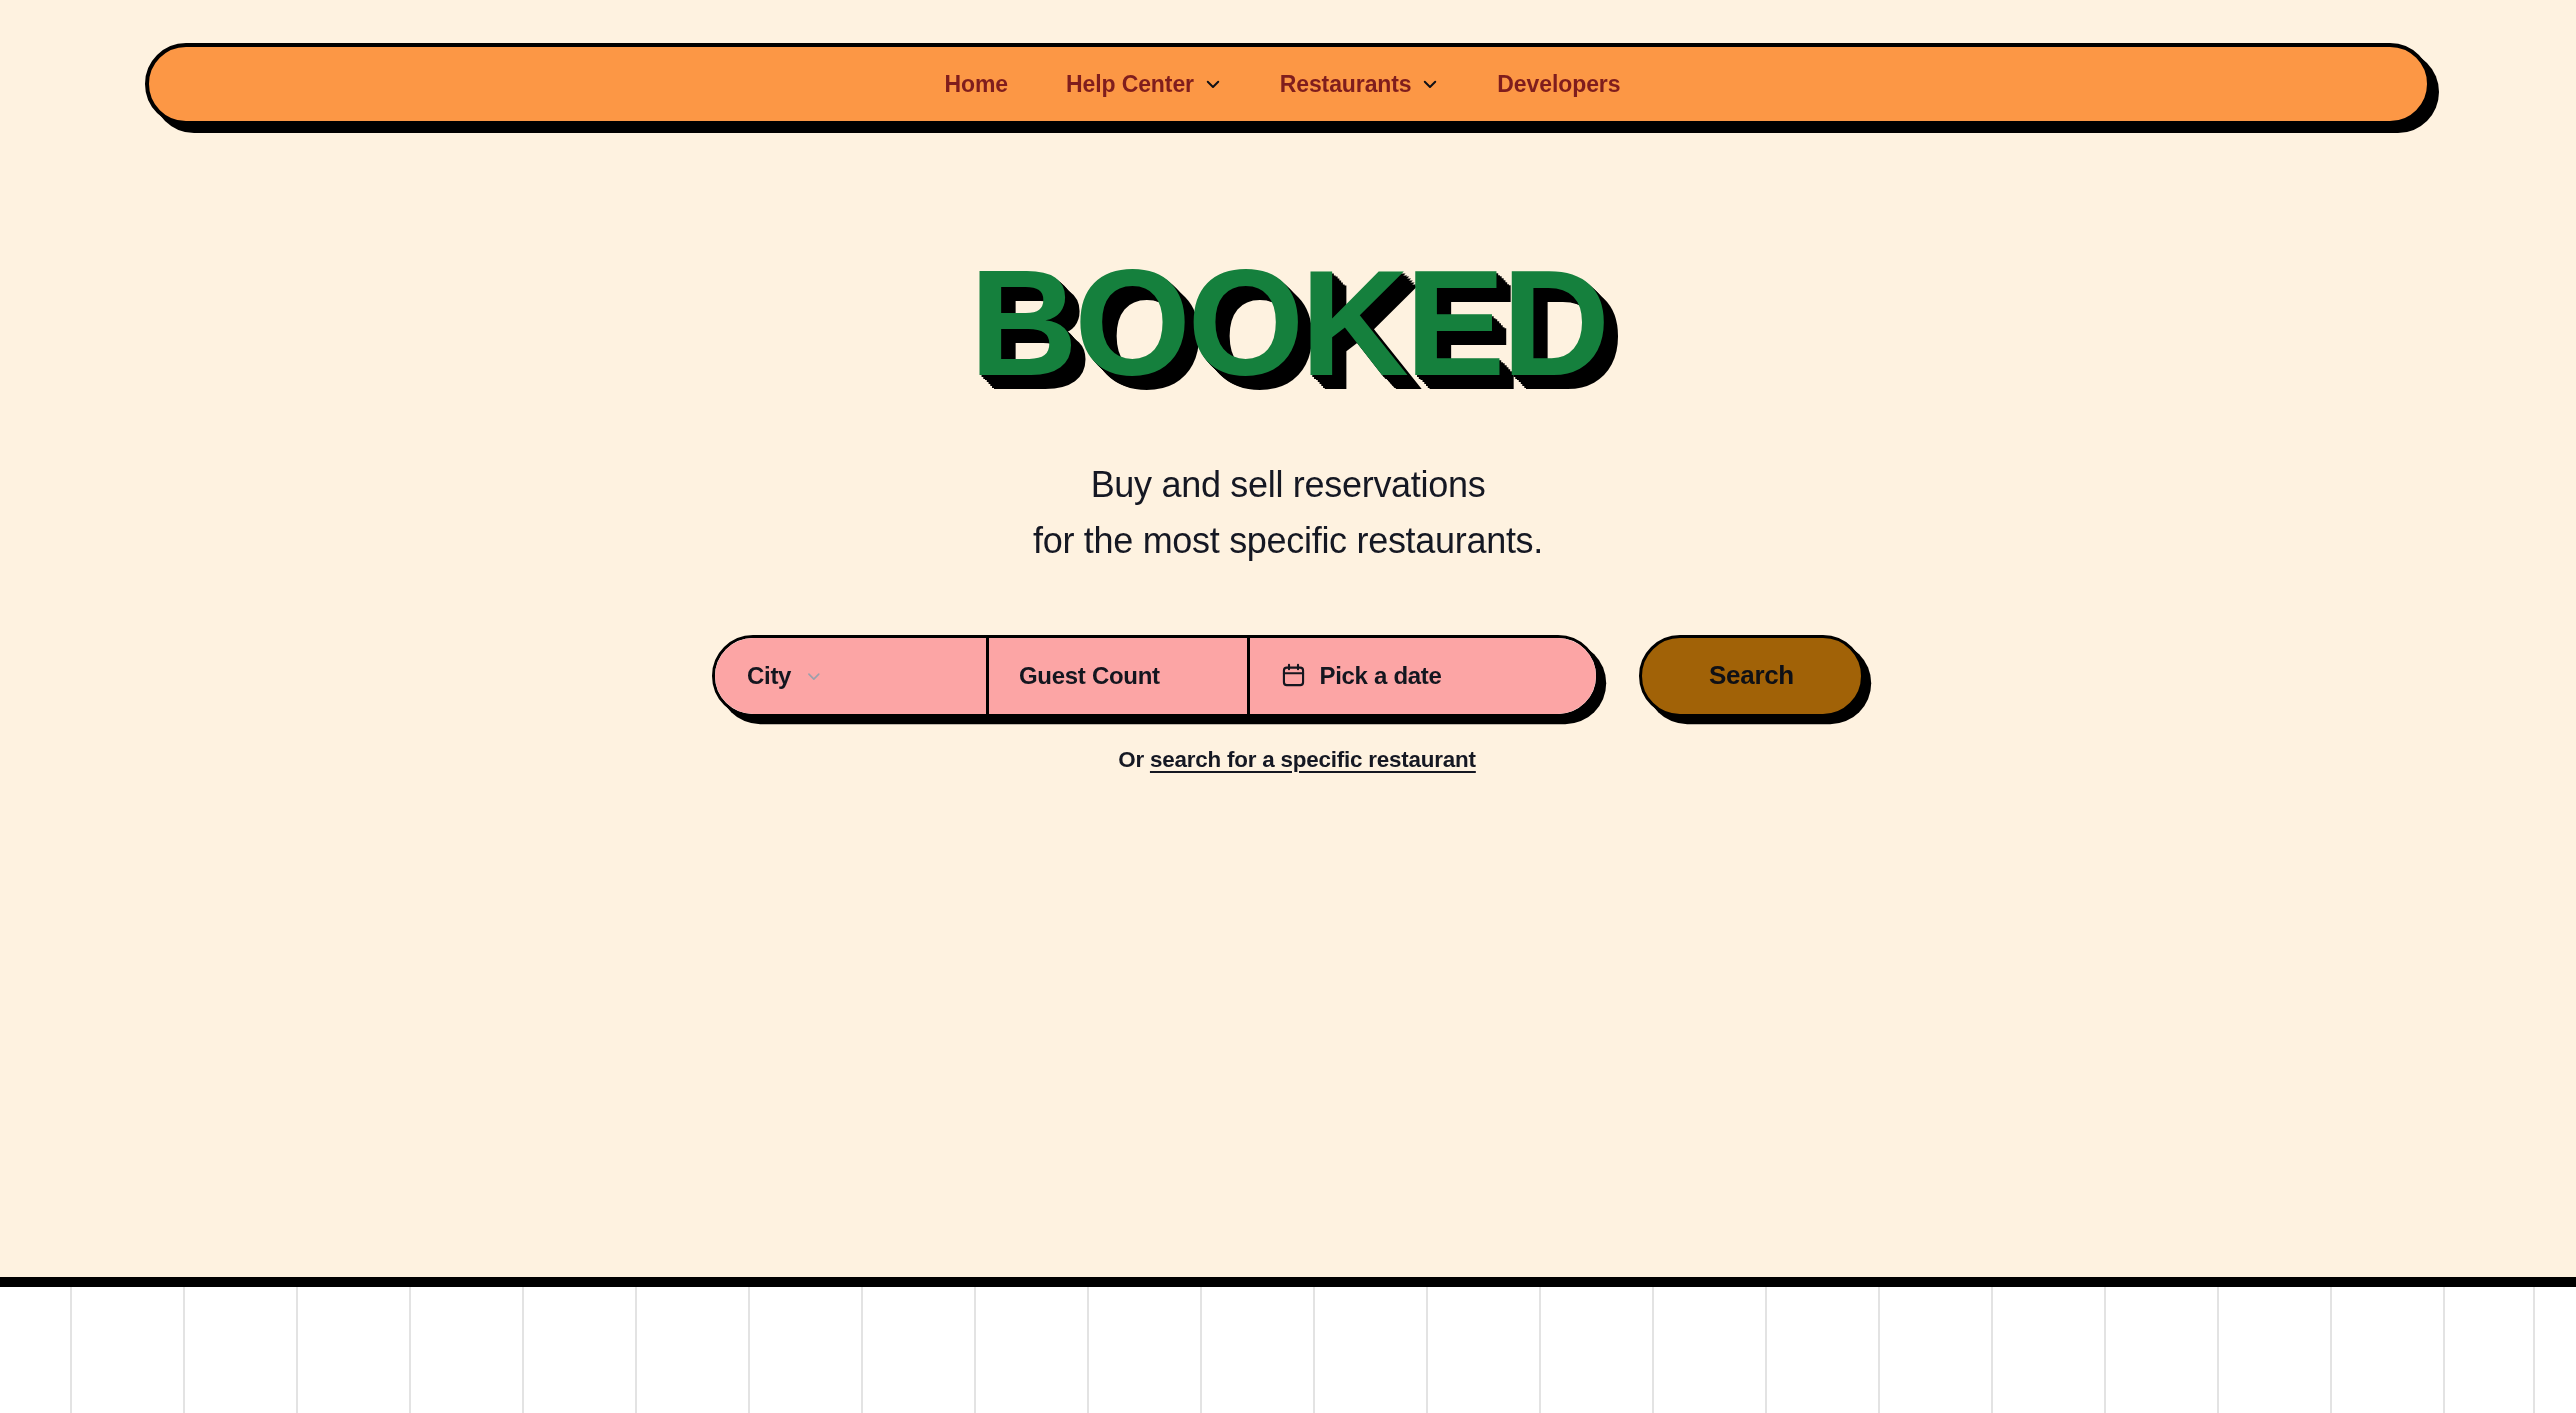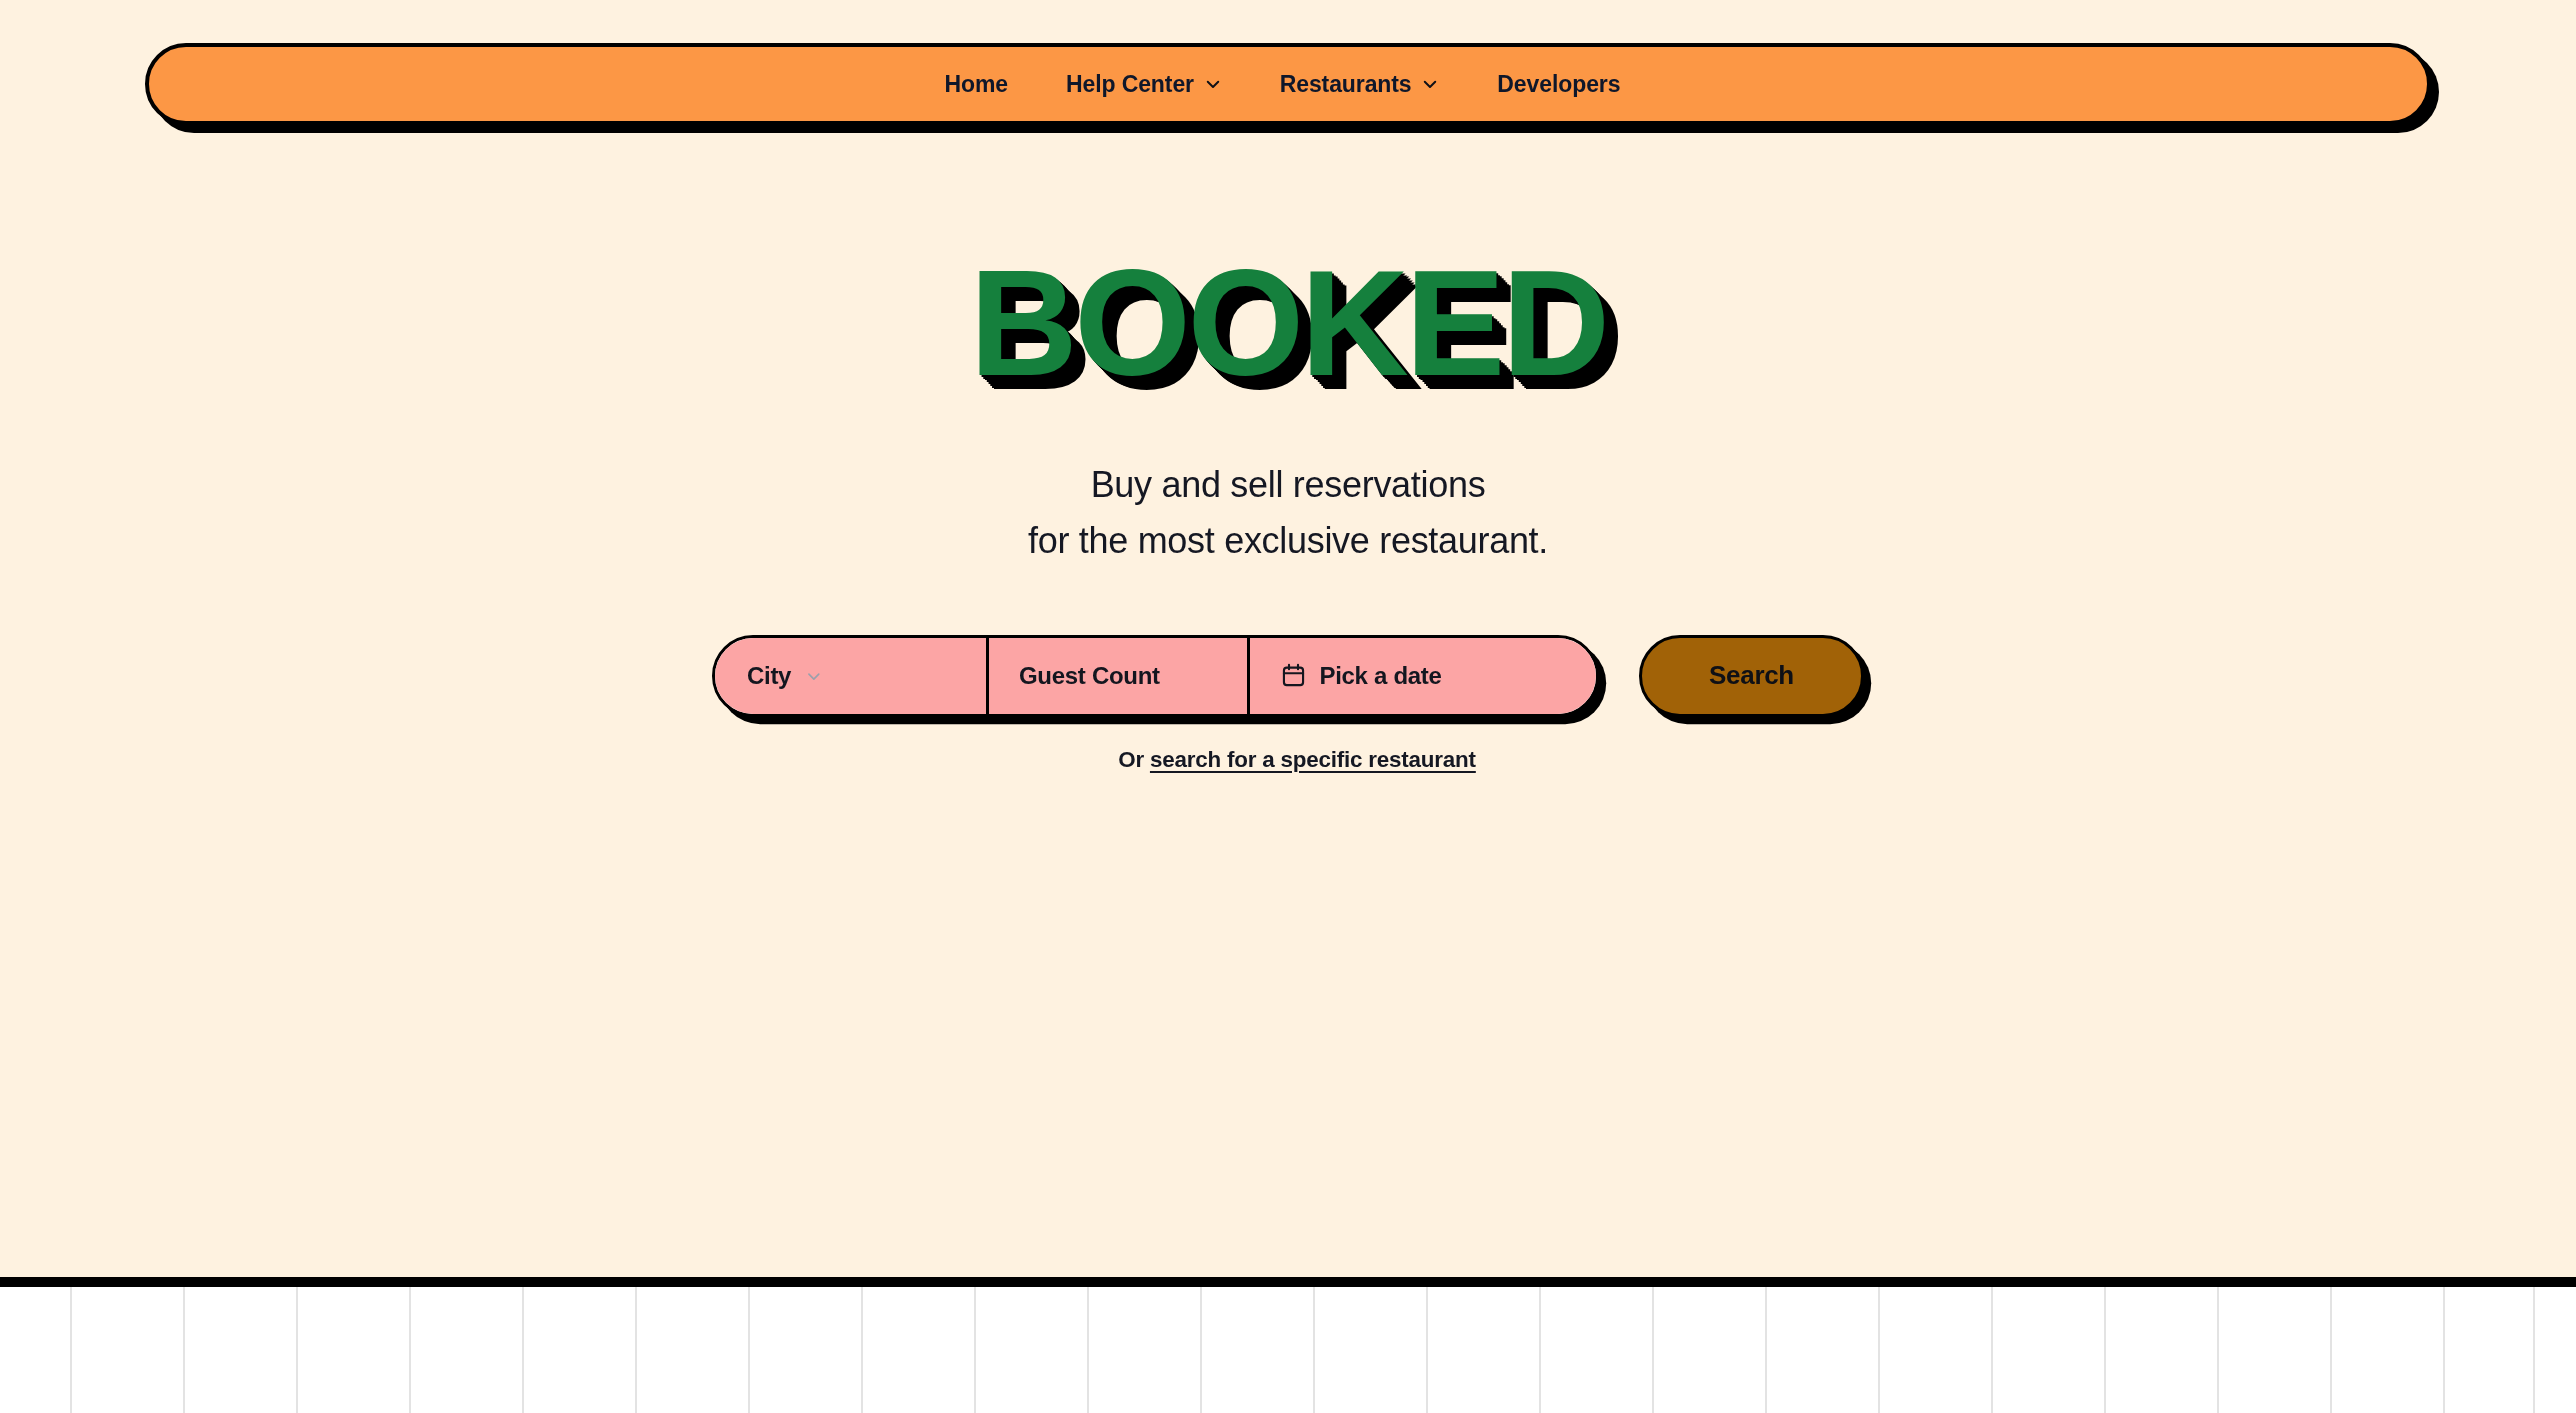--- a/index.html
+++ b/index.html
@@ -59,21 +59,21 @@
     margin-left: -7.2px;
   }
 
   .nav-item {
     display: flex;
     align-items: center;
     gap: 9.8px;
     padding: 9px 29px;
     font-size: 23px;
     font-weight: 700;
-    color: #0f172a;
+    color: #7f1d1d;
     letter-spacing: -0.1px;
     cursor: pointer;
     white-space: nowrap;
   }
 
   .nav-item:first-child { padding-left: 25px; }
 
   .chev {
     display: inline-block;
     width: 18px;
@@ -264,21 +264,21 @@
         </div>
       </nav>
     </div>
 
     <div class="logo-block">
       <h1 class="logo">BOOKED</h1>
     </div>
 
     <div class="tagline">
       <div>Buy and sell reservations</div>
-      <div>for the most exclusive restaurant.</div>
+      <div>for the most specific restaurants.</div>
     </div>
 
     <div class="search-row">
 
       <div class="search-bar">
 
         <div class="seg city">
           <span>City</span>
           <span class="thin-chev">
             <svg viewBox="0 0 24 24" fill="none" stroke="#9AA0AC" stroke-width="2" stroke-linecap="round" stroke-linejoin="round">

